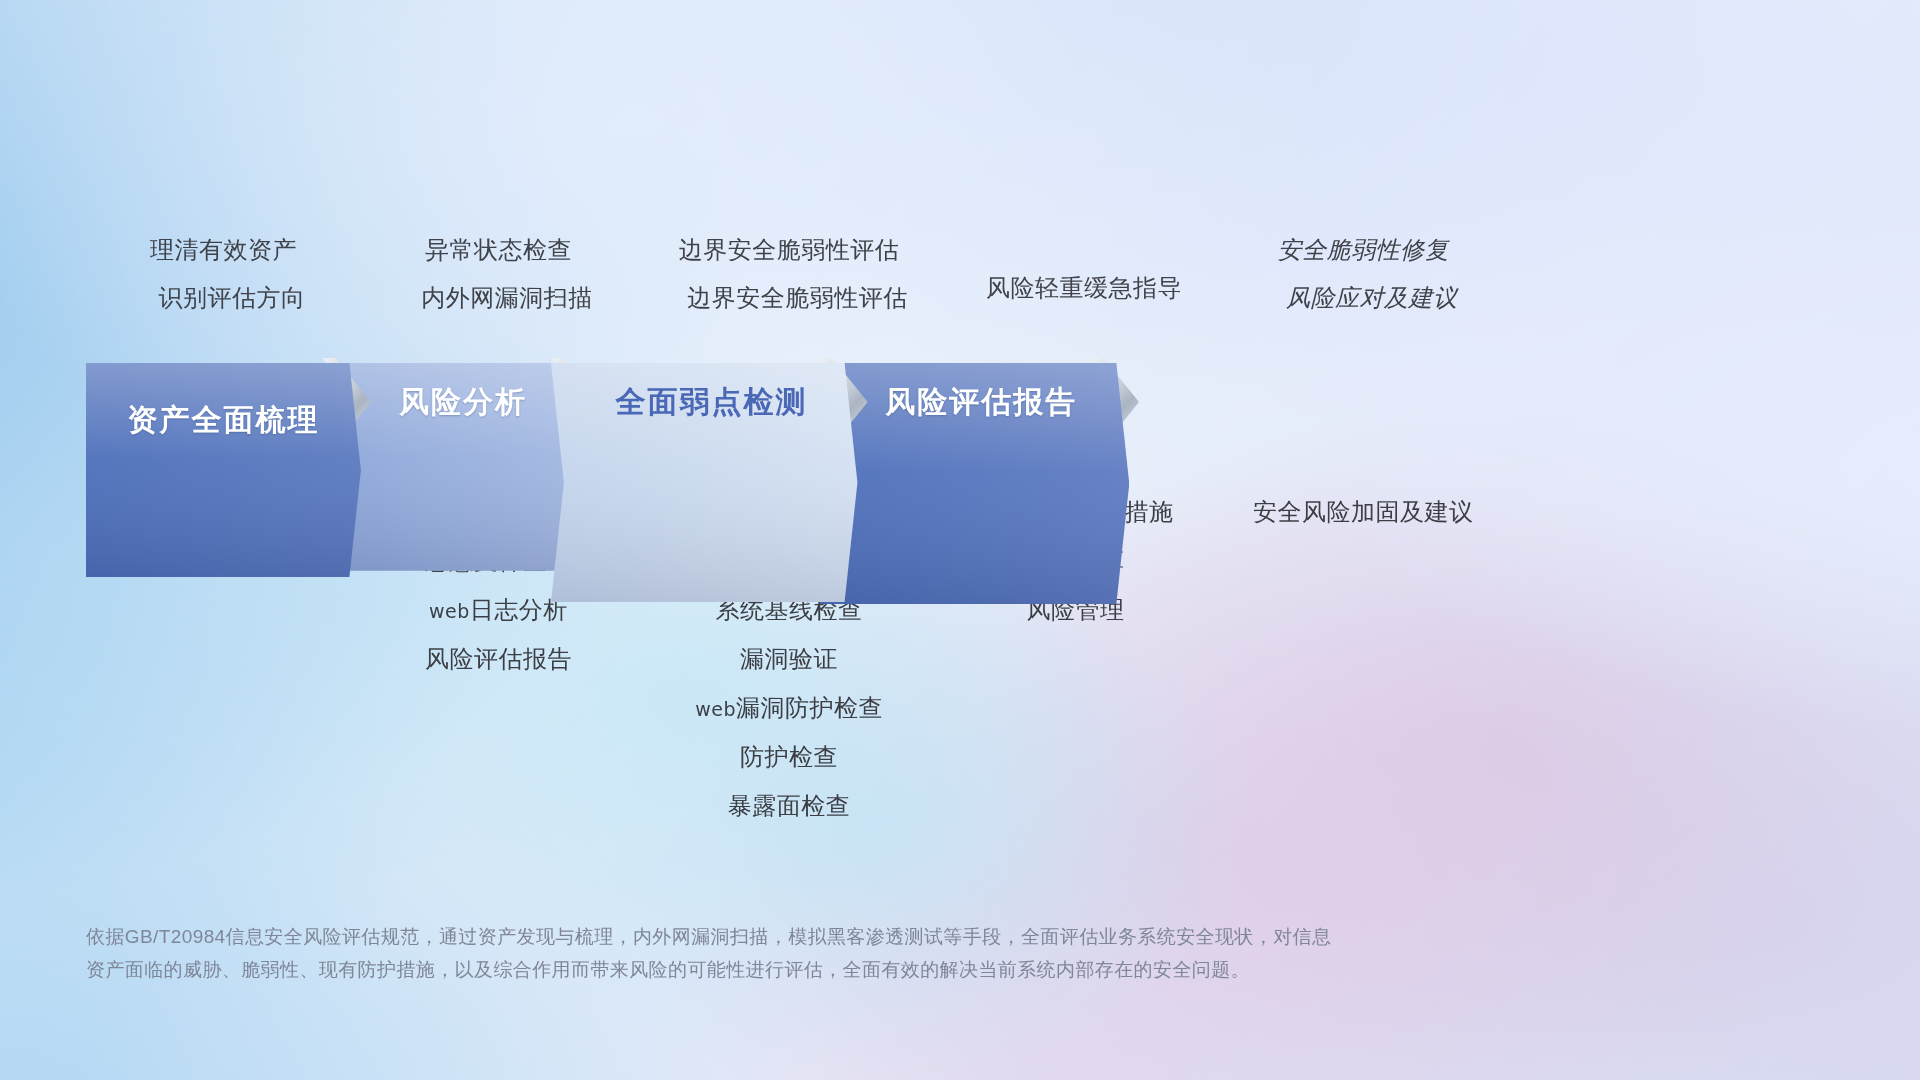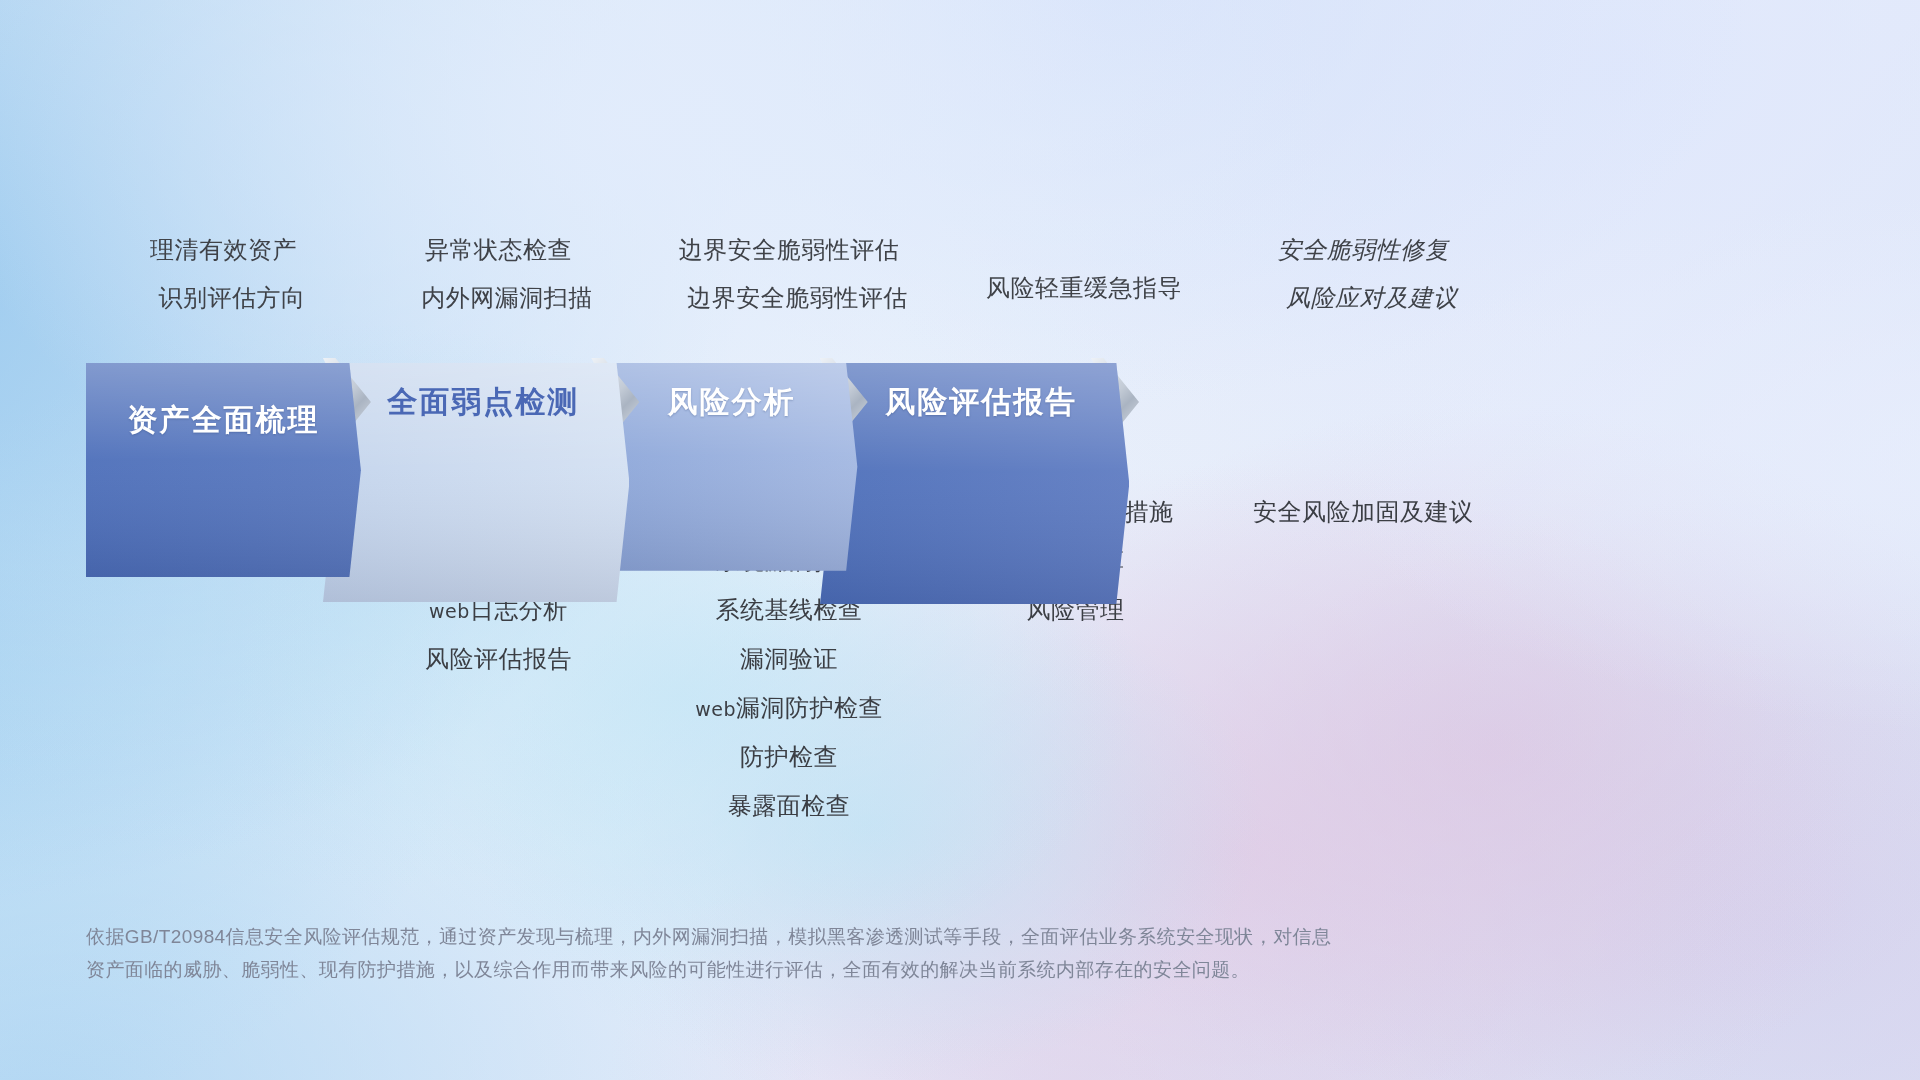--- a/index.html
+++ b/index.html
@@ -128,57 +128,57 @@
               <stop offset="45%" stop-color="#ffffff" stop-opacity=".05"></stop>
               <stop offset="100%" stop-color="#000022" stop-opacity=".10"></stop>
             </linearGradient>
           </defs>
           <path d="M 0,0 L 95.8,0 L 100,39 L 95.8,78 L 0,78 Z" fill="url(#g0)"></path>
           <path d="M 0,0 L 95.8,0 L 100,39 L 95.8,78 L 0,78 Z" fill="url(#s0)"></path>
         </svg>
         <div style="position: absolute; right: -10px; top: -5px; width: 48px; height: 88px; z-index: 0; clip-path: polygon(0% 0%, 46% 50%, 0% 100%, 26% 100%, 100% 50%, 26% 0%); background: linear-gradient(135deg, rgb(238, 242, 247) 0%, rgb(195, 203, 214) 45%, rgb(170, 180, 194) 60%, rgb(233, 238, 244) 100%);"></div>
         <span class="lbl" style="color: rgb(255, 255, 255); text-shadow: rgba(30, 50, 100, 0.28) 0px 1px 2px;">资产全面梳理</span>
       </div>
+      <div class="arrow" style="flex: 0 0 18.6%; margin-left: -38px; z-index: 7;">
+        <svg class="shape" preserveAspectRatio="none" viewBox="0 0 100 78">
+          <defs>
+            <linearGradient id="g3" x1="0" y1="0" x2="1" y2="0">
+              <stop offset="0%" stop-color="#8ca6d9"></stop>
+              <stop offset="100%" stop-color="#a3b8e2"></stop>
+            </linearGradient>
+            <linearGradient id="s3" x1="0" y1="0" x2="0" y2="1">
+              <stop offset="0%" stop-color="#ffffff" stop-opacity=".30"></stop>
+              <stop offset="45%" stop-color="#ffffff" stop-opacity=".05"></stop>
+              <stop offset="100%" stop-color="#000022" stop-opacity=".10"></stop>
+            </linearGradient>
+          </defs>
+          <path d="M 0,0 L 95.8,0 L 100,39 L 95.8,78 L 0,78 L 4.2,39 Z" fill="url(#g3)"></path>
+          <path d="M 0,0 L 95.8,0 L 100,39 L 95.8,78 L 0,78 L 4.2,39 Z" fill="url(#s3)"></path>
+        </svg>
+        <div style="position: absolute; right: -10px; top: -5px; width: 48px; height: 88px; z-index: 0; clip-path: polygon(0% 0%, 46% 50%, 0% 100%, 26% 100%, 100% 50%, 26% 0%); background: linear-gradient(135deg, rgb(238, 242, 247) 0%, rgb(195, 203, 214) 45%, rgb(170, 180, 194) 60%, rgb(233, 238, 244) 100%);"></div>
+        <span class="lbl" style="color: rgb(255, 255, 255); text-shadow: rgba(30, 50, 100, 0.28) 0px 1px 2px; margin-left: 14px;">风险分析</span>
+      </div>
       <div class="arrow" style="flex: 0 0 21.4%; margin-left: -38px; z-index: 8;">
         <svg class="shape" preserveAspectRatio="none" viewBox="0 0 100 78">
           <defs>
             <linearGradient id="g2" x1="0" y1="0" x2="1" y2="0">
               <stop offset="0%" stop-color="#c3d4ec"></stop>
               <stop offset="100%" stop-color="#d3e0f2"></stop>
             </linearGradient>
             <linearGradient id="s2" x1="0" y1="0" x2="0" y2="1">
               <stop offset="0%" stop-color="#ffffff" stop-opacity=".30"></stop>
               <stop offset="45%" stop-color="#ffffff" stop-opacity=".05"></stop>
               <stop offset="100%" stop-color="#000022" stop-opacity=".10"></stop>
             </linearGradient>
           </defs>
           <path d="M 0,0 L 95.8,0 L 100,39 L 95.8,78 L 0,78 L 4.2,39 Z" fill="url(#g2)"></path>
           <path d="M 0,0 L 95.8,0 L 100,39 L 95.8,78 L 0,78 L 4.2,39 Z" fill="url(#s2)"></path>
         </svg>
         <div style="position: absolute; right: -10px; top: -5px; width: 48px; height: 88px; z-index: 0; clip-path: polygon(0% 0%, 46% 50%, 0% 100%, 26% 100%, 100% 50%, 26% 0%); background: linear-gradient(135deg, rgb(238, 242, 247) 0%, rgb(195, 203, 214) 45%, rgb(170, 180, 194) 60%, rgb(233, 238, 244) 100%);"></div>
         <span class="lbl" style="color: rgb(74, 104, 181); margin-left: 14px;">全面弱点检测</span>
-      </div>
-      <div class="arrow" style="flex: 0 0 18.6%; margin-left: -38px; z-index: 7;">
-        <svg class="shape" preserveAspectRatio="none" viewBox="0 0 100 78">
-          <defs>
-            <linearGradient id="g3" x1="0" y1="0" x2="1" y2="0">
-              <stop offset="0%" stop-color="#8ca6d9"></stop>
-              <stop offset="100%" stop-color="#a3b8e2"></stop>
-            </linearGradient>
-            <linearGradient id="s3" x1="0" y1="0" x2="0" y2="1">
-              <stop offset="0%" stop-color="#ffffff" stop-opacity=".30"></stop>
-              <stop offset="45%" stop-color="#ffffff" stop-opacity=".05"></stop>
-              <stop offset="100%" stop-color="#000022" stop-opacity=".10"></stop>
-            </linearGradient>
-          </defs>
-          <path d="M 0,0 L 95.8,0 L 100,39 L 95.8,78 L 0,78 L 4.2,39 Z" fill="url(#g3)"></path>
-          <path d="M 0,0 L 95.8,0 L 100,39 L 95.8,78 L 0,78 L 4.2,39 Z" fill="url(#s3)"></path>
-        </svg>
-        <div style="position: absolute; right: -10px; top: -5px; width: 48px; height: 88px; z-index: 0; clip-path: polygon(0% 0%, 46% 50%, 0% 100%, 26% 100%, 100% 50%, 26% 0%); background: linear-gradient(135deg, rgb(238, 242, 247) 0%, rgb(195, 203, 214) 45%, rgb(170, 180, 194) 60%, rgb(233, 238, 244) 100%);"></div>
-        <span class="lbl" style="color: rgb(255, 255, 255); text-shadow: rgba(30, 50, 100, 0.28) 0px 1px 2px; margin-left: 14px;">风险分析</span>
       </div>
       <div class="arrow" style="flex: 0 0 21.6%; margin-left: -38px; z-index: 6;">
         <svg class="shape" preserveAspectRatio="none" viewBox="0 0 100 78">
           <defs>
             <linearGradient id="g4" x1="0" y1="0" x2="1" y2="0">
               <stop offset="0%" stop-color="#4d6fba"></stop>
               <stop offset="100%" stop-color="#5f7cc2"></stop>
             </linearGradient>
             <linearGradient id="s4" x1="0" y1="0" x2="0" y2="1">
               <stop offset="0%" stop-color="#ffffff" stop-opacity=".30"></stop>

